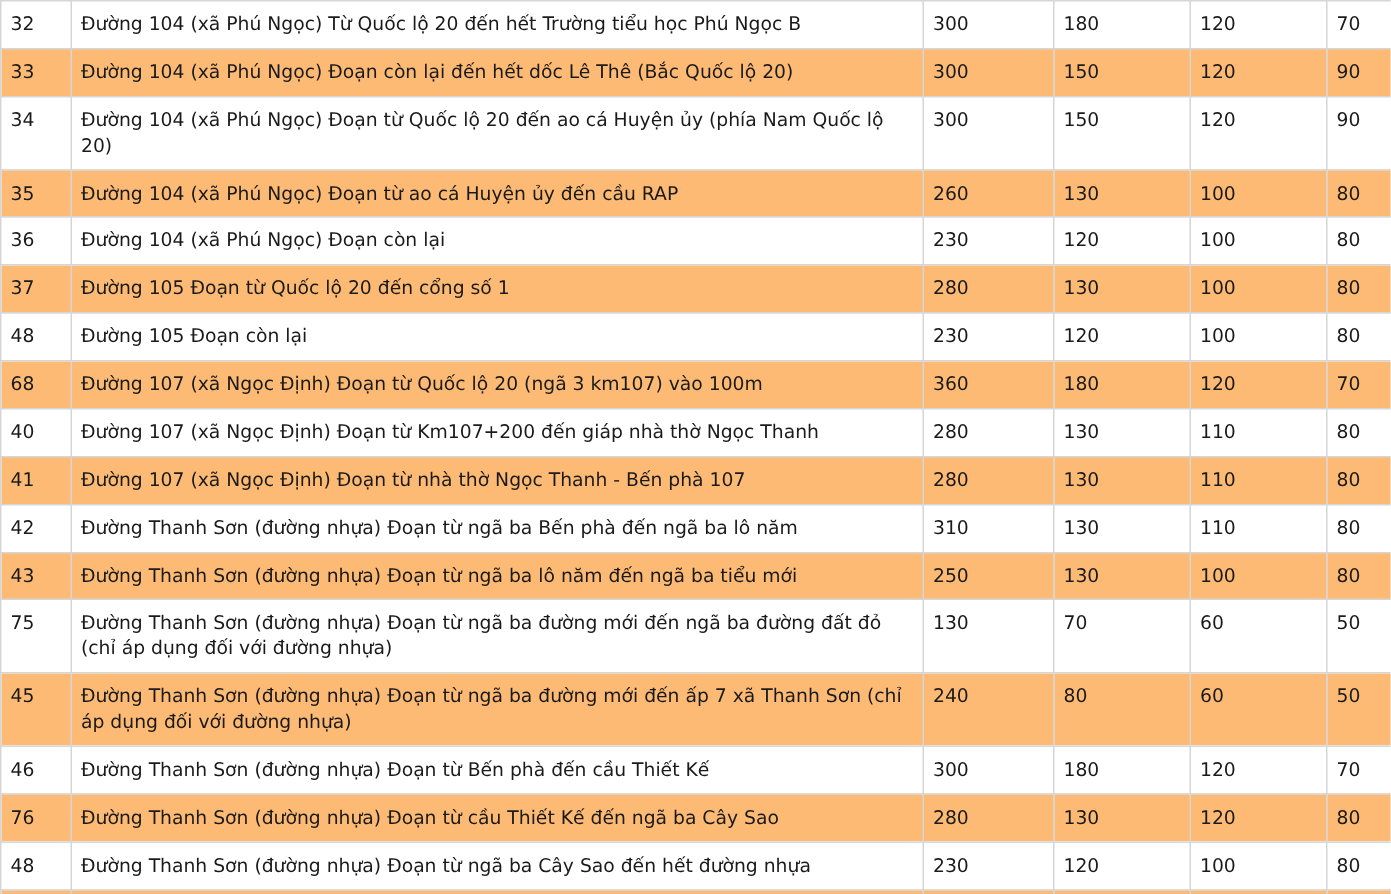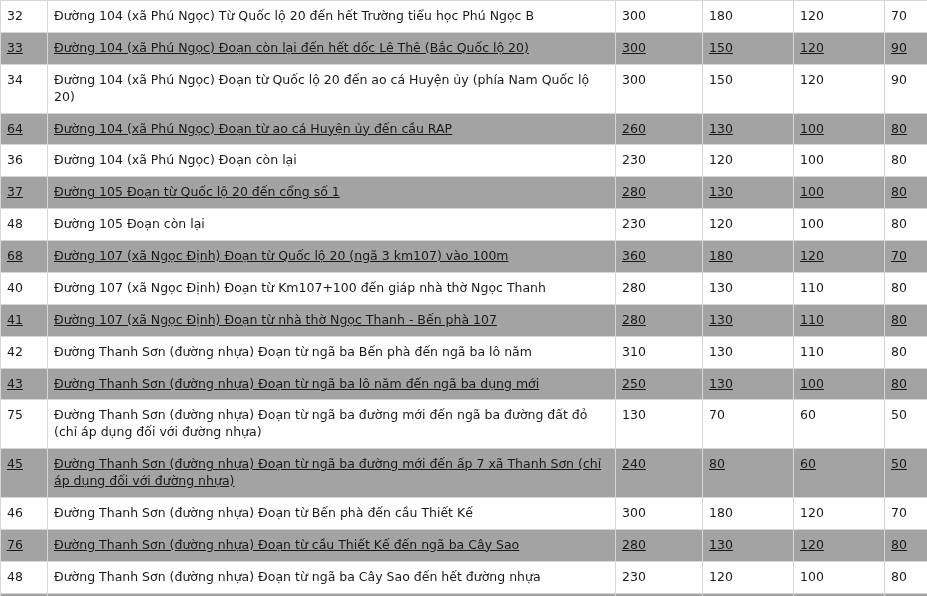--- a/index.html
+++ b/index.html
@@ -23,22 +23,21 @@
   table.price-table td {
     border: 1px solid #d6d6d6;
     font-size: 12.5px;
     color: #1a1a1a;
     line-height: 1.35;
     vertical-align: top;
     padding: 7px 6px 7px 6px;
     background: #ffffff;
   }
   tr.alt td {
-    background: #a3a3a3;
-    text-decoration: underline;
+    background: #fdba74;
   }
   td.col-no {
     width: 34px;
     text-align: left;
     padding-left: 8px;
     margin-left: 37px;
   }
   td.col-name {
     width: 555px;
     padding-left: 12px;
@@ -77,21 +76,21 @@
       </tr>
       <tr>
         <td class="col-no">34</td>
         <td class="col-name">Đường 104 (xã Phú Ngọc) Đoạn từ Quốc lộ 20 đến ao cá Huyện ủy (phía Nam Quốc lộ 20)</td>
         <td class="col-v1">300</td>
         <td class="col-v2">150</td>
         <td class="col-v3">120</td>
         <td class="col-v4">90</td>
       </tr>
       <tr class="alt">
-        <td class="col-no">64</td>
+        <td class="col-no">35</td>
         <td class="col-name">Đường 104 (xã Phú Ngọc) Đoạn từ ao cá Huyện ủy đến cầu RAP</td>
         <td class="col-v1">260</td>
         <td class="col-v2">130</td>
         <td class="col-v3">100</td>
         <td class="col-v4">80</td>
       </tr>
       <tr>
         <td class="col-no">36</td>
         <td class="col-name">Đường 104 (xã Phú Ngọc) Đoạn còn lại</td>
         <td class="col-v1">230</td>
@@ -118,21 +117,21 @@
       <tr class="alt">
         <td class="col-no">68</td>
         <td class="col-name">Đường 107 (xã Ngọc Định) Đoạn từ Quốc lộ 20 (ngã 3 km107) vào 100m</td>
         <td class="col-v1">360</td>
         <td class="col-v2">180</td>
         <td class="col-v3">120</td>
         <td class="col-v4">70</td>
       </tr>
       <tr>
         <td class="col-no">40</td>
-        <td class="col-name">Đường 107 (xã Ngọc Định) Đoạn từ Km107+100 đến giáp nhà thờ Ngọc Thanh</td>
+        <td class="col-name">Đường 107 (xã Ngọc Định) Đoạn từ Km107+200 đến giáp nhà thờ Ngọc Thanh</td>
         <td class="col-v1">280</td>
         <td class="col-v2">130</td>
         <td class="col-v3">110</td>
         <td class="col-v4">80</td>
       </tr>
       <tr class="alt">
         <td class="col-no">41</td>
         <td class="col-name">Đường 107 (xã Ngọc Định) Đoạn từ nhà thờ Ngọc Thanh - Bến phà 107</td>
         <td class="col-v1">280</td>
         <td class="col-v2">130</td>
@@ -142,21 +141,21 @@
       <tr>
         <td class="col-no">42</td>
         <td class="col-name">Đường Thanh Sơn (đường nhựa) Đoạn từ ngã ba Bến phà đến ngã ba lô năm</td>
         <td class="col-v1">310</td>
         <td class="col-v2">130</td>
         <td class="col-v3">110</td>
         <td class="col-v4">80</td>
       </tr>
       <tr class="alt">
         <td class="col-no">43</td>
-        <td class="col-name">Đường Thanh Sơn (đường nhựa) Đoạn từ ngã ba lô năm đến ngã ba dụng mới</td>
+        <td class="col-name">Đường Thanh Sơn (đường nhựa) Đoạn từ ngã ba lô năm đến ngã ba tiểu mới</td>
         <td class="col-v1">250</td>
         <td class="col-v2">130</td>
         <td class="col-v3">100</td>
         <td class="col-v4">80</td>
       </tr>
       <tr>
         <td class="col-no">75</td>
         <td class="col-name">Đường Thanh Sơn (đường nhựa) Đoạn từ ngã ba đường mới đến ngã ba đường đất đỏ (chỉ áp dụng đối với đường nhựa)</td>
         <td class="col-v1">130</td>
         <td class="col-v2">70</td>

